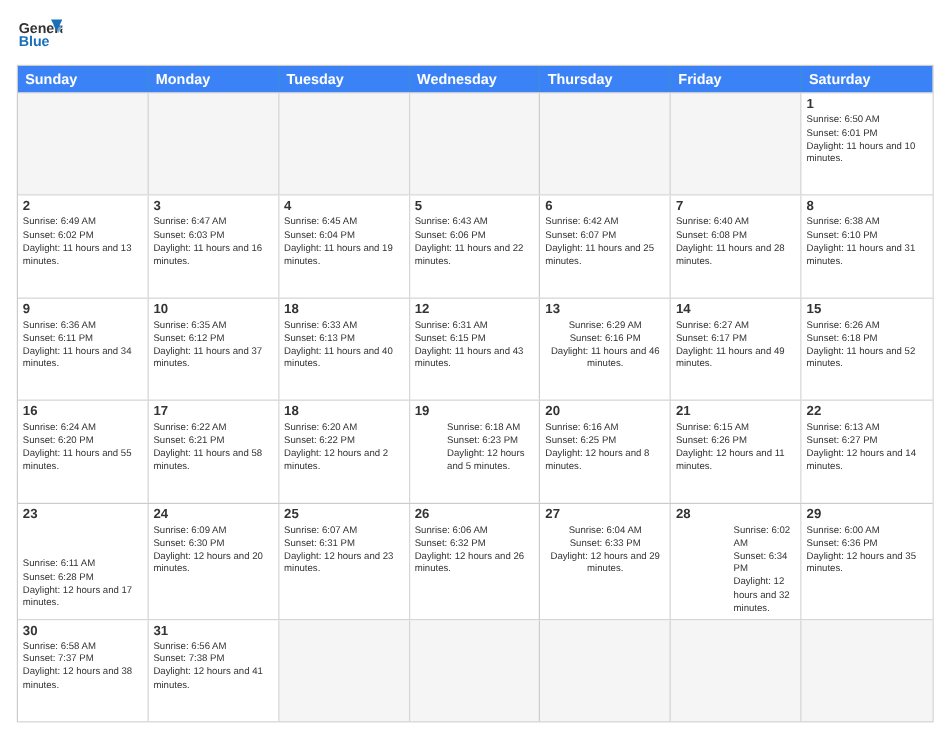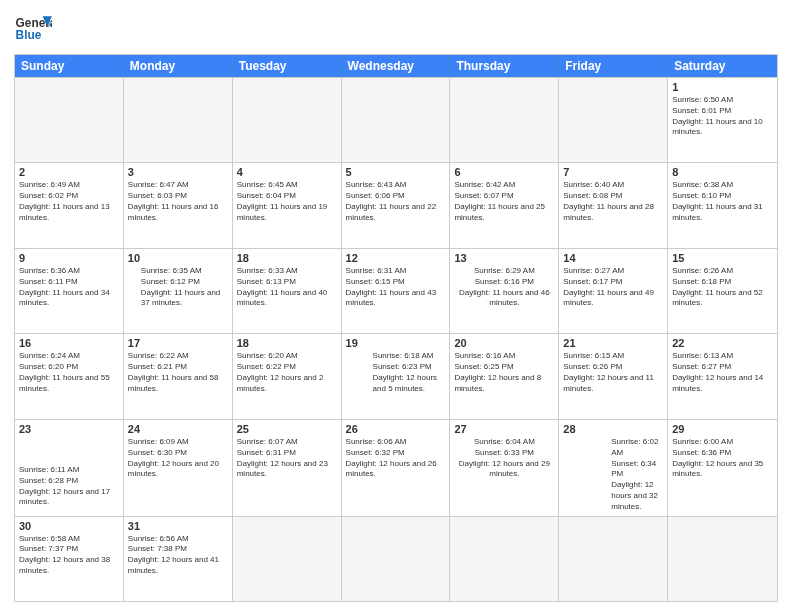--- a/index.html
+++ b/index.html
@@ -190,21 +190,21 @@
         </div>
         <div class="cal-row">
           <div class="cal-cell">
             <div class="day-number">9</div>
             <div class="cell-text" style="white-space: pre-line;">Sunrise: 6:36 AM
 Sunset: 6:11 PM
 Daylight: 11 hours and 34 minutes.</div>
           </div>
           <div class="cal-cell">
             <div class="day-number">10</div>
-            <div class="cell-text" style="white-space: pre-line; margin-left: 13px;">Sunrise: 6:35 AM
+            <div class="cell-text" style="white-space: pre-line;">Sunrise: 6:35 AM
 Sunset: 6:12 PM
 Daylight: 11 hours and 37 minutes.</div>
           </div>
           <div class="cal-cell">
             <div class="day-number">18</div>
             <div class="cell-text" style="white-space: pre-line;">Sunrise: 6:33 AM
 Sunset: 6:13 PM
 Daylight: 11 hours and 40 minutes.</div>
           </div>
           <div class="cal-cell">

